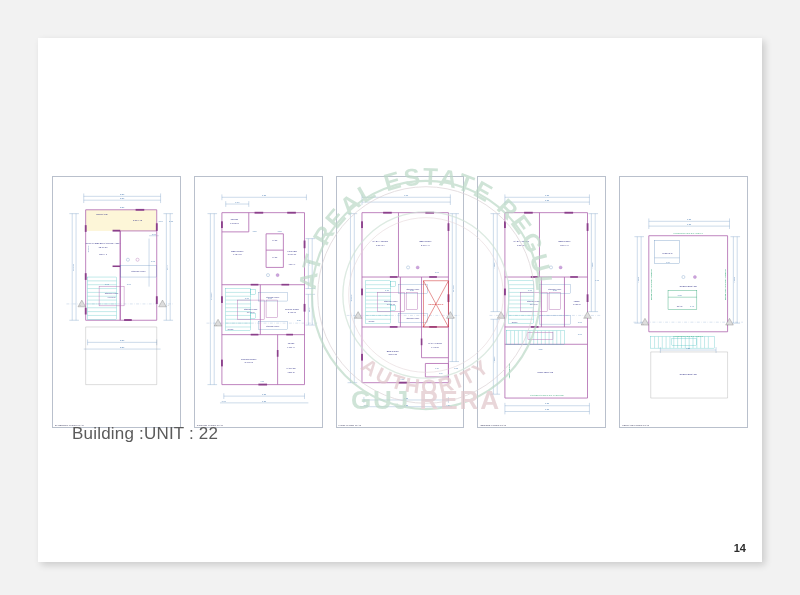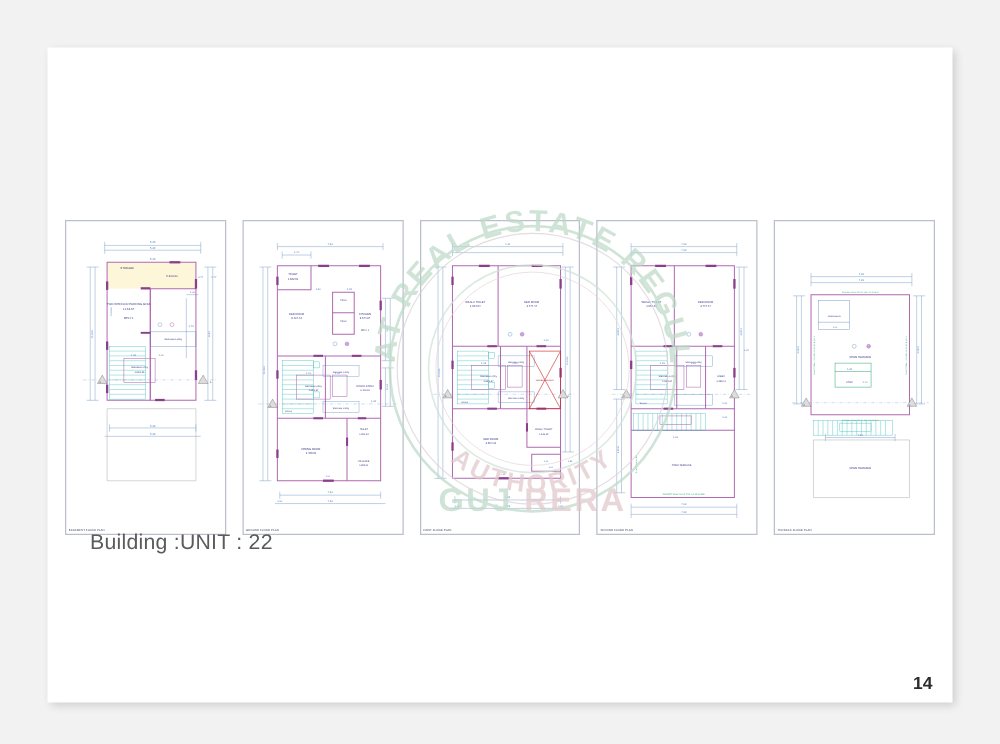--- a/index.html
+++ b/index.html
@@ -58,21 +58,21 @@
     left: 34px; top: 386px;
     font-size: 17px;
     color: #5b5b5b;
     letter-spacing: 0.2px;
     z-index: 20;
   }
   
   #page-number {
     position: absolute;
     right: 16px; bottom: 8px;
-    font-size: 14px;
+    font-size: 11px;
     font-weight: bold;
     color: #2c2c2c;
     z-index: 20;
   }
   
   .plan-caption {
     position: absolute;
     left: 2px; bottom: 1.5px;
     font-size: 2.3px;
     color: #4a4a6a;

